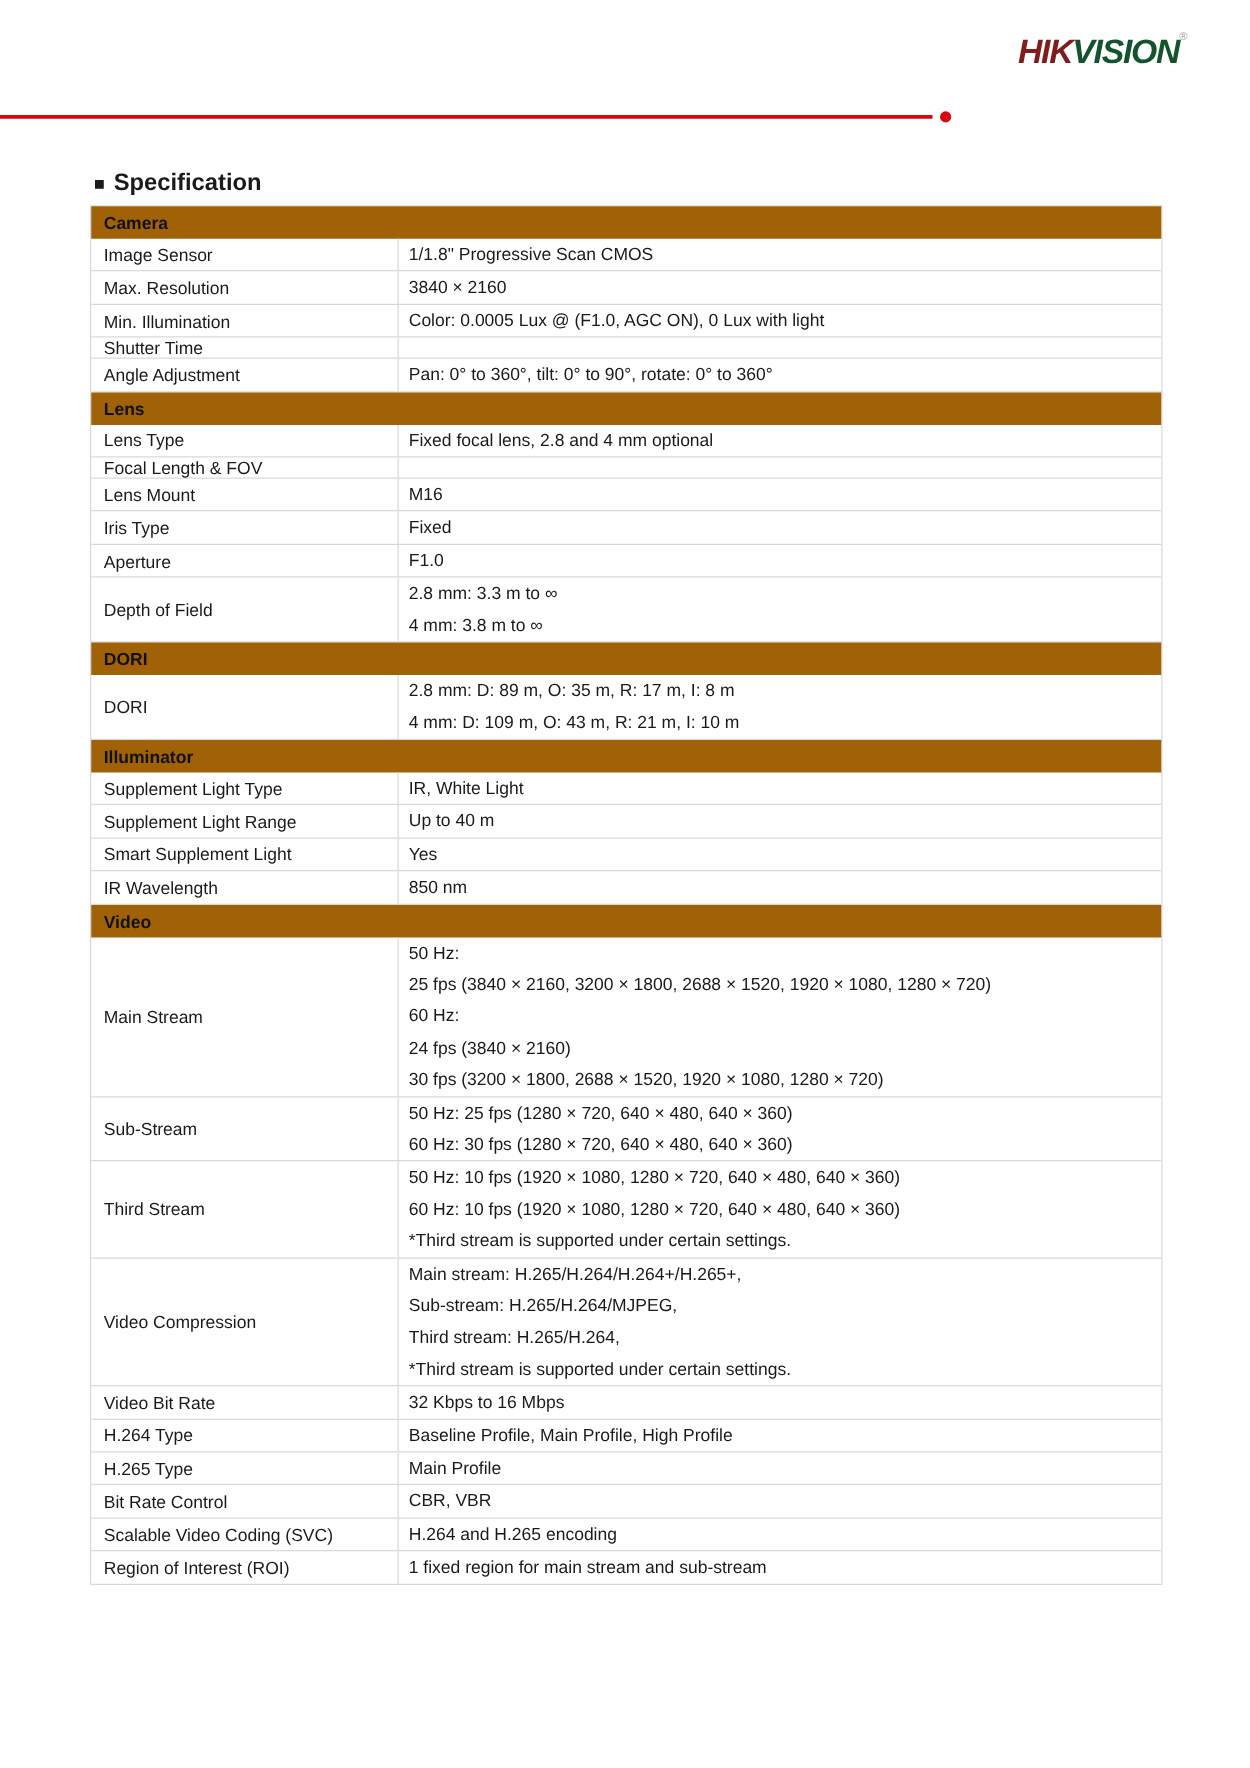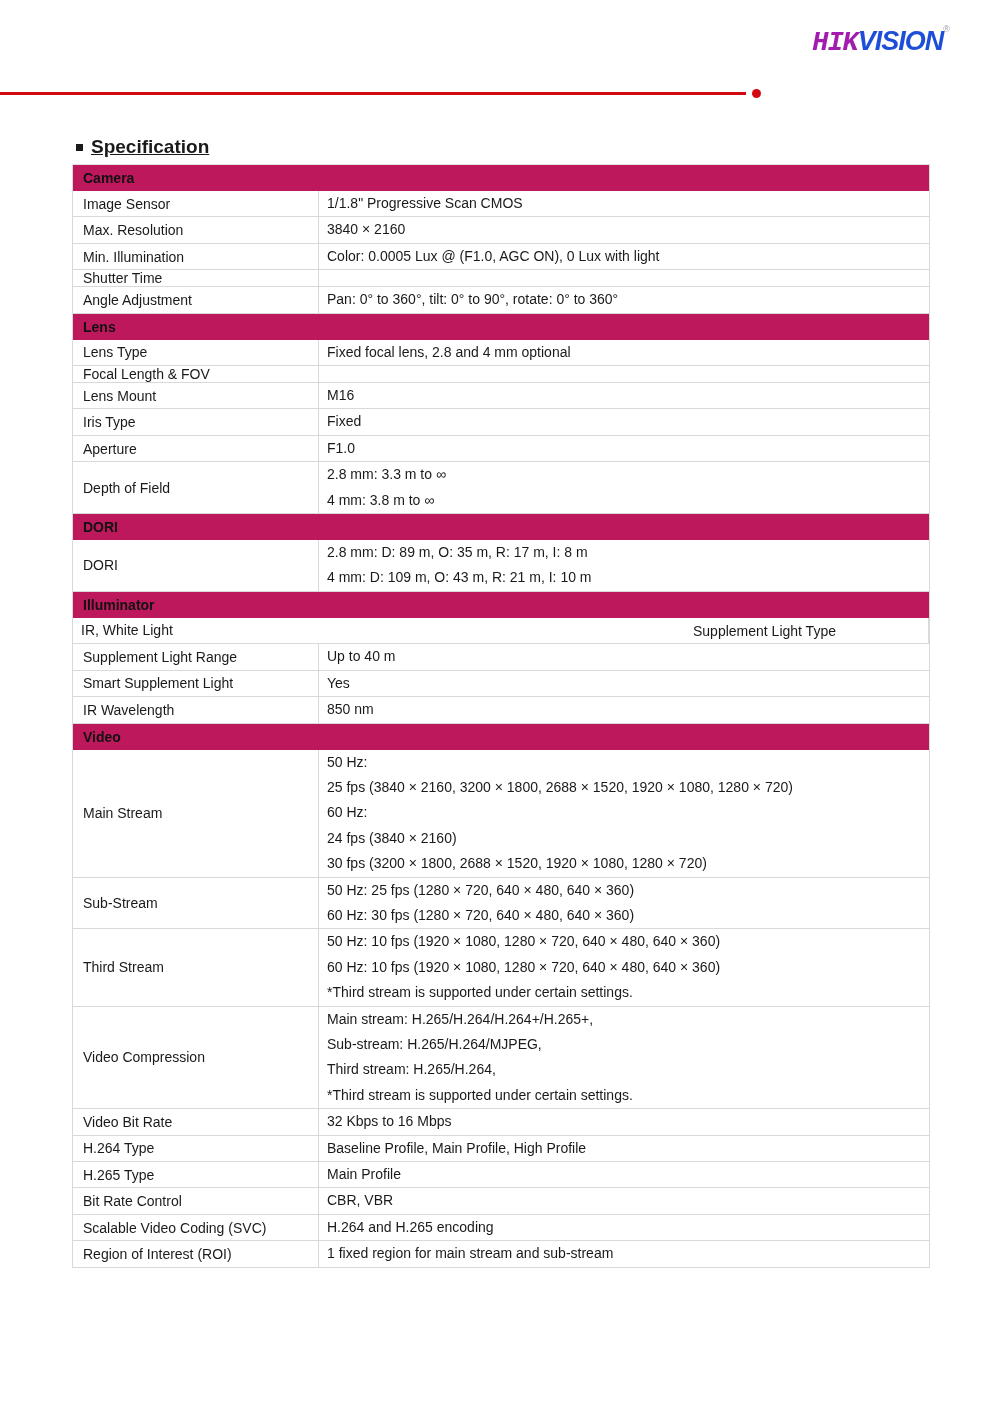--- a/index.html
+++ b/index.html
@@ -17,22 +17,22 @@
   .logo {
     position: absolute;
     top: 26px;
     right: 50px;
     font-style: italic;
     font-weight: bold;
     font-size: 27px;
     letter-spacing: -1px;
     white-space: nowrap;
   }
-  .logo .hik    { color: #a21caf; font-family: Liberation Mono, monospace; }
-  .logo .vision { color: #1d4ed8; }
+  .logo .hik    { color: #7f1d1d; }
+  .logo .vision { color: #14532d; }
   .logo .reg {
     font-style: normal;
     font-weight: normal;
     font-size: 9px;
     color: #9a9da0;
     vertical-align: top;
     position: relative;
     top: -2px;
     letter-spacing: 0;
   }
@@ -58,21 +58,20 @@
   
   .page-title {
     position: absolute;
     top: 136px;
     left: 76px;
     font-size: 19px;
     font-weight: bold;
     color: #1a1a1a;
     display: flex;
     align-items: center;
-    text-decoration: underline;
   }
   .page-title .bullet {
     display: inline-block;
     width: 7px;
     height: 7px;
     background: #1a1a1a;
     margin-right: 8px;
     margin-top: 1px;
   }
 
@@ -81,21 +80,21 @@
     position: absolute;
     top: 164px;
     left: 72px;
     width: 858px;
     border-left: 1px solid #d9d9d9;
     border-right: 1px solid #d9d9d9;
     border-top: 1px solid #e3e3e3;
     font-size: 14px;
   }
   .sec-header {
-    background: #be185d;
+    background: #a16207;
     height: 26px;
     display: flex;
     align-items: center;
     padding-left: 10px;
     font-weight: bold;
     color: #111111;
   }
   .row {
     display: flex;
     border-bottom: 1px solid #d9d9d9;
@@ -226,24 +225,24 @@
         <div class="val-line">2.8 mm: D: 89 m, O: 35 m, R: 17 m, I: 8 m</div>
         <div class="val-line">4 mm: D: 109 m, O: 43 m, R: 21 m, I: 10 m</div>
       </div>
   </div>
 
   <div class="sec-header">
     <span>Illuminator</span>
   </div>
 
   <div class="row">
+    <div class="cell label">Supplement Light Type</div>
     <div class="cell value">
         <div class="val-line">IR, White Light</div>
       </div>
-    <div class="cell label">Supplement Light Type</div>
   </div>
 
   <div class="row">
     <div class="cell label">Supplement Light Range</div>
     <div class="cell value">
         <div class="val-line">Up to 40 m</div>
       </div>
   </div>
 
   <div class="row">

